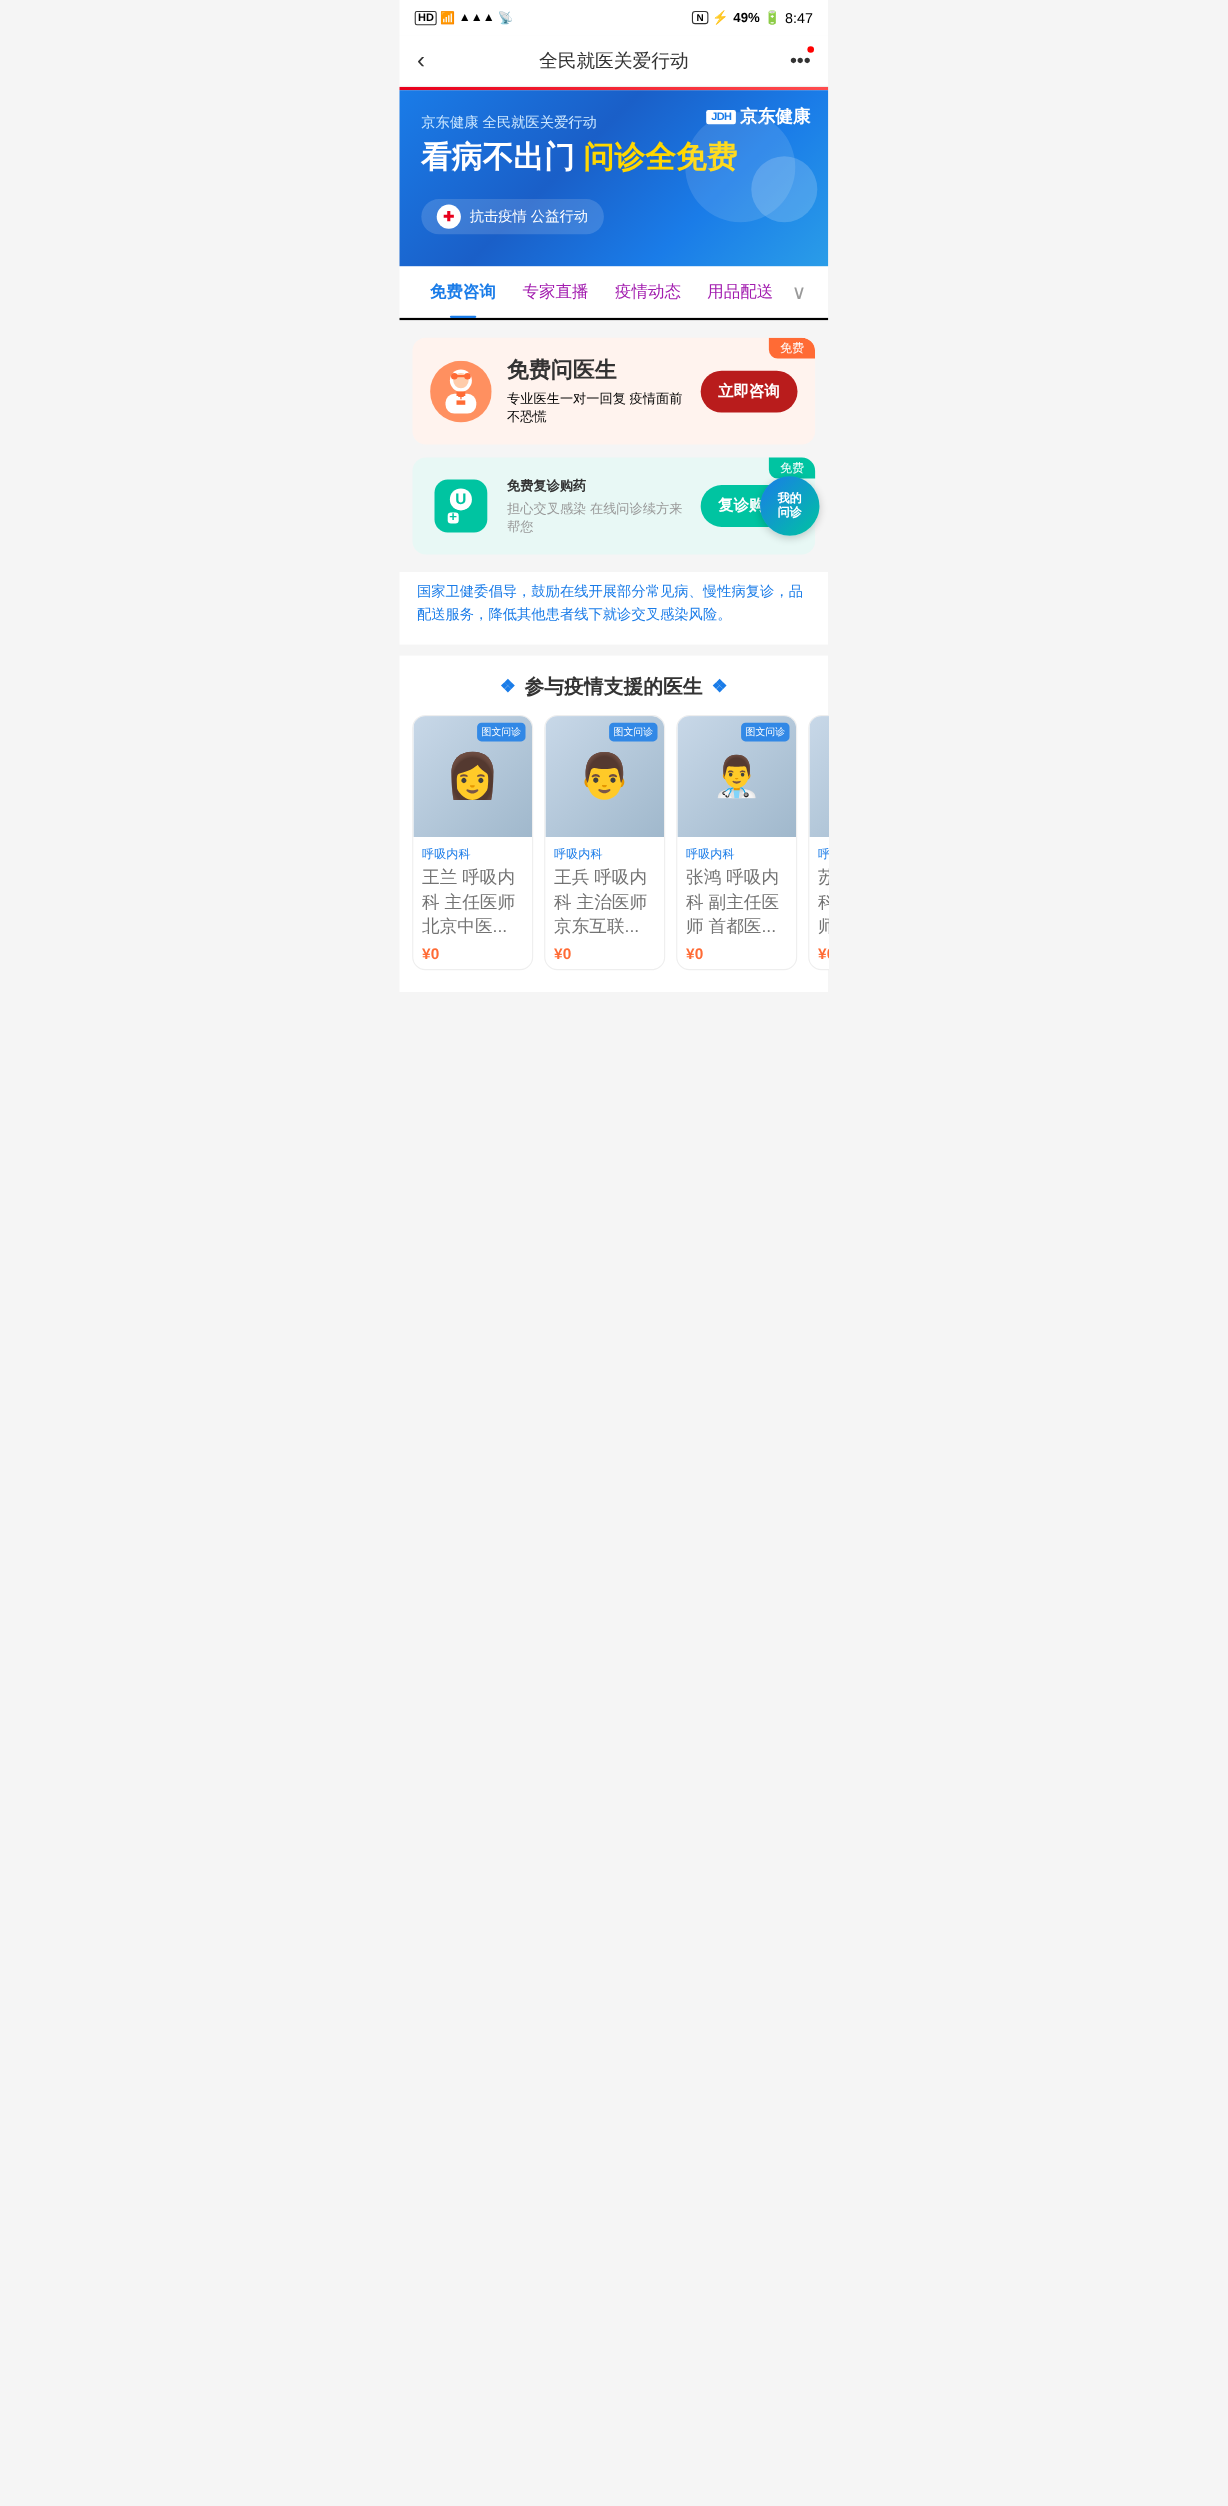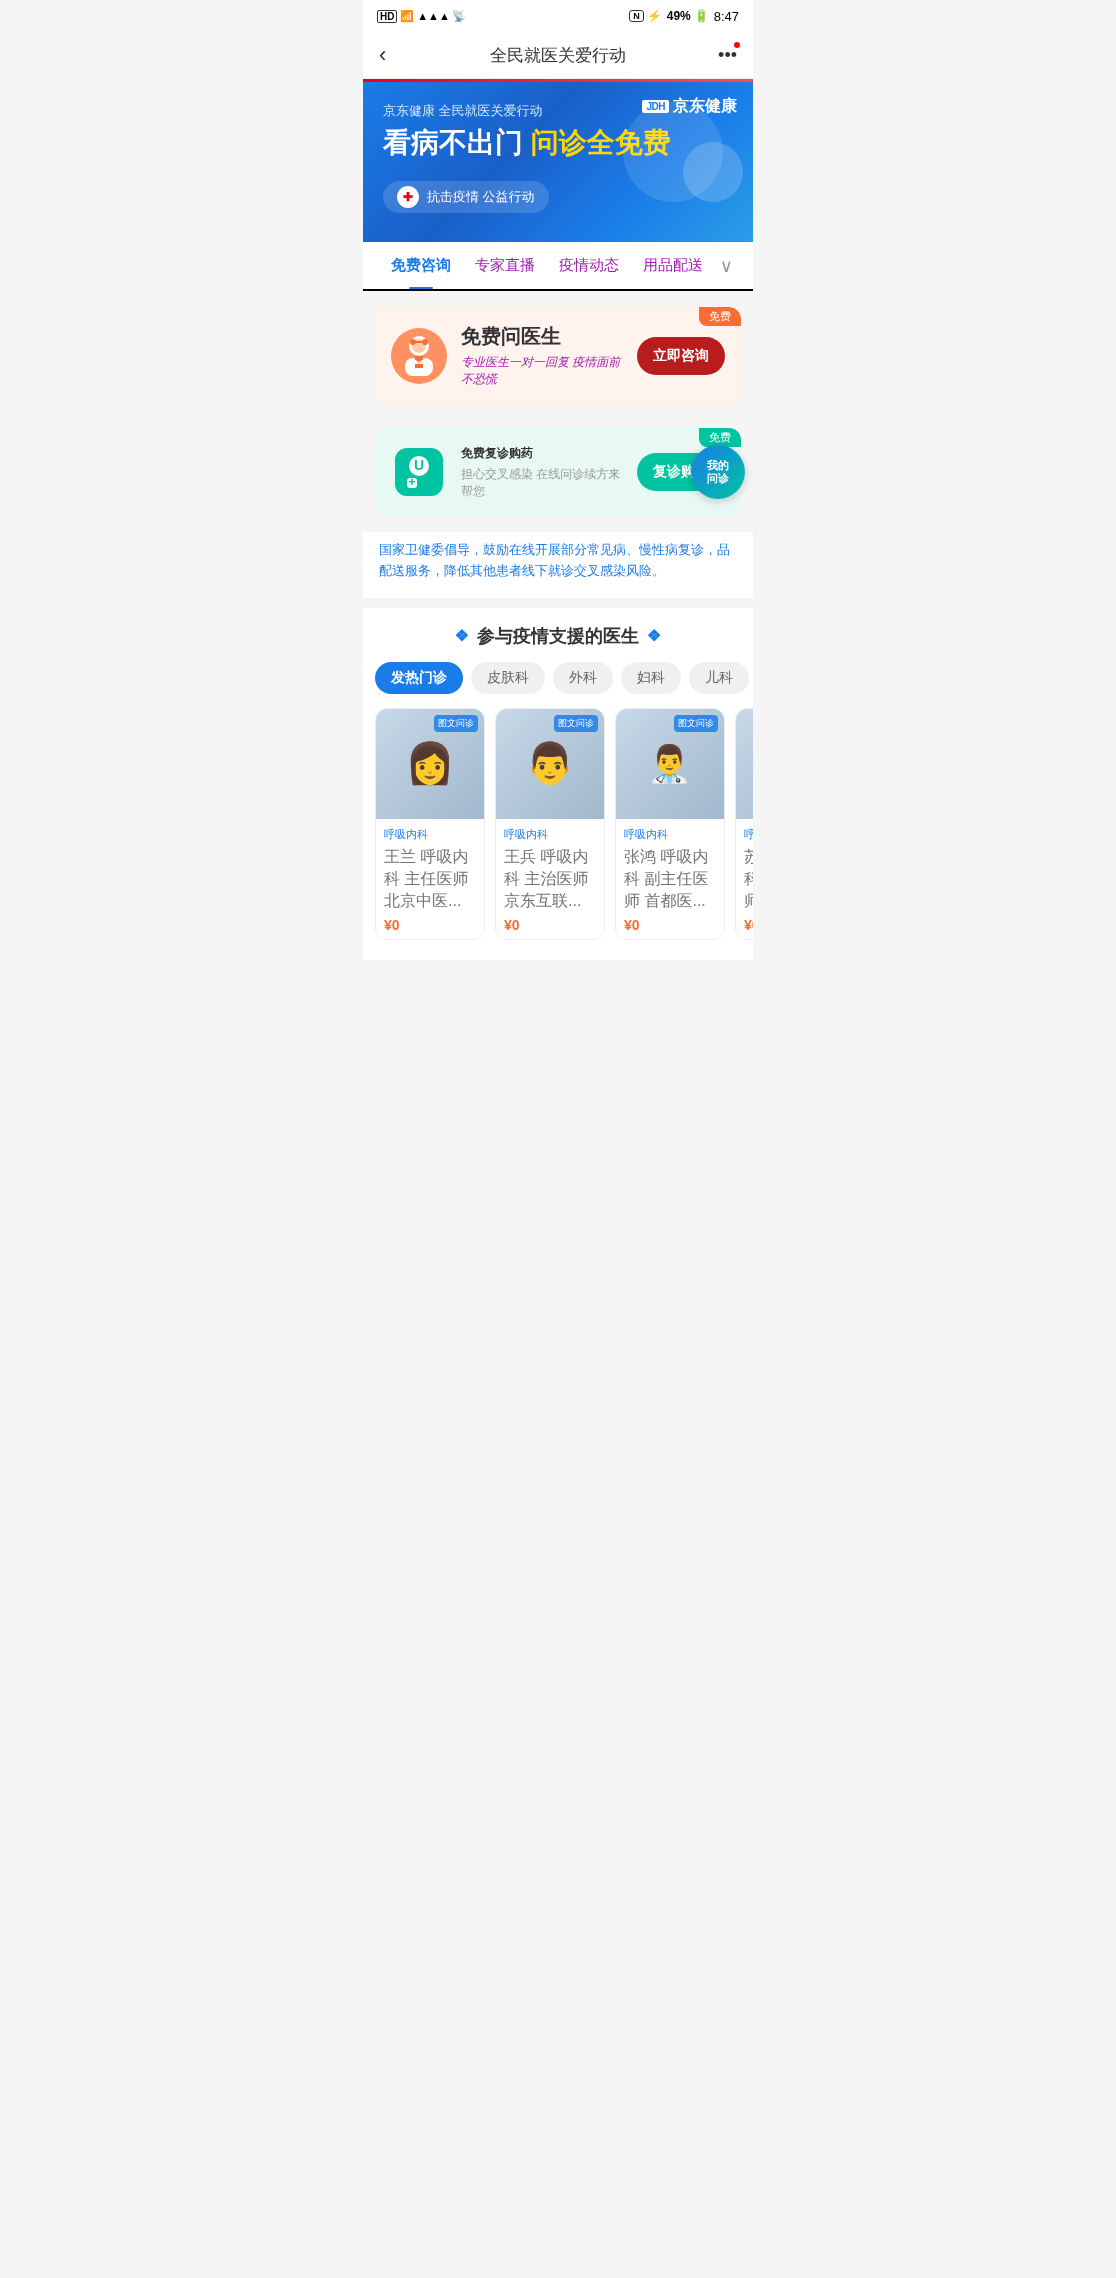--- a/index.html
+++ b/index.html
@@ -165,21 +165,21 @@
       font-size: 18px;
       cursor: pointer;
       padding: 10px 4px;
     }
 
     
     .cards-section {
       padding: 16px 12px;
       display: flex;
       flex-direction: column;
-      gap: 24px;
+      gap: 12px;
     }
 
     
     .card-consult {
       background: #fff3ee;
       border-radius: 12px;
       padding: 16px;
       display: flex;
       align-items: center;
       gap: 14px;
@@ -196,21 +196,21 @@
       padding: 2px 10px;
       border-radius: 0 12px 0 8px;
     }
     .card-consult-icon {
       width: 56px;
       height: 56px;
       flex-shrink: 0;
     }
     .card-consult-info { flex: 1; }
     .card-consult-title { font-size: 20px; font-weight: 700; color: #333; margin-bottom: 4px; }
-    .card-consult-desc { font-size: 12px; color: #a21caf; font-style: italic; }
+    .card-consult-desc { font-size: 12px; color: #000000; }
     .btn-consult {
       background: #b91c1c;
       color: #fff;
       border: none;
       border-radius: 20px;
       padding: 10px 16px;
       font-size: 14px;
       font-weight: 600;
       cursor: pointer;
       white-space: nowrap;
@@ -494,27 +494,20 @@
 
 <div class="info-text">国家卫健委倡导，鼓励在线开展部分常见病、慢性病复诊，品配送服务，降低其他患者线下就诊交叉感染风险。</div>
 
 <div class="doctors-section">
   <div class="section-title">
     <span class="section-title-icon">❖</span>
     <span>参与疫情支援的医生</span>
     <span class="section-title-icon">❖</span>
   </div>
 
-  <div class="dept-tabs">
-    <button class="dept-tab active">发热门诊</button>
-    <button class="dept-tab">皮肤科</button>
-    <button class="dept-tab">外科</button>
-    <button class="dept-tab">妇科</button>
-    <button class="dept-tab">儿科</button>
-  </div>
 
   <div class="doctor-cards">
 
     <div class="doctor-card">
       <div class="doctor-card-img-wrap">
         <div class="img-placeholder avatar-1">👩</div>
         <div class="doctor-img-badge">图文问诊</div>
       </div>
       <div class="doctor-card-info">
         <div class="doctor-dept">呼吸内科</div>

